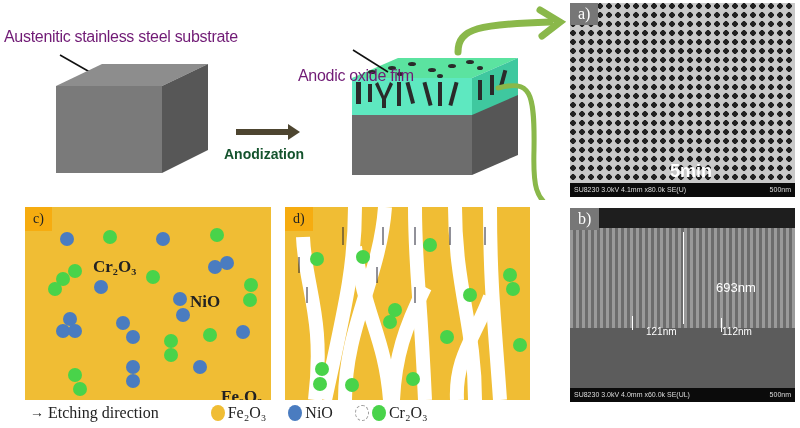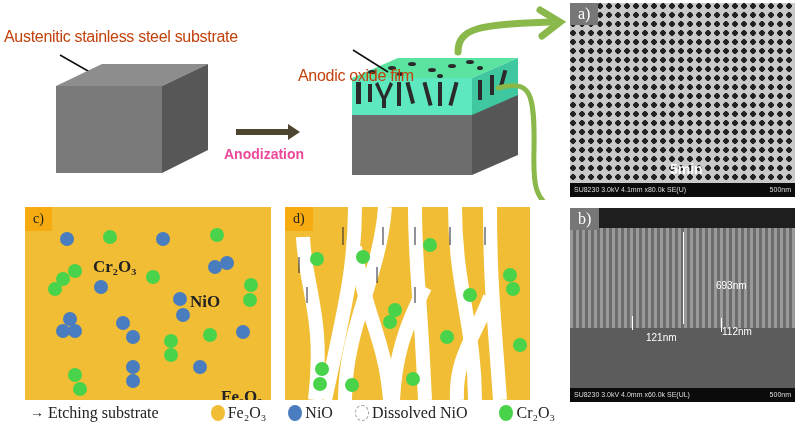--- a/index.html
+++ b/index.html
@@ -1,18 +1,18 @@
 <!DOCTYPE html>
 <html><head>
 <meta charset="utf-8">
 <style>
   html,body{margin:0;padding:0;background:#fff;}
   body{width:800px;height:428px;position:relative;overflow:hidden;font-family:"Liberation Sans",sans-serif;}
   .abs{position:absolute;}
-  .lbl{font-family:"Liberation Sans",sans-serif;font-size:16px;color:#c2410c;letter-spacing:-0.3px;}
+  .lbl{font-family:"Liberation Sans",sans-serif;font-size:16px;color:#701a75;letter-spacing:-0.3px;}
   .serif{font-family:"Liberation Serif",serif;}
   .sem{background:#3a3a3a;overflow:hidden;}
   .sembar{position:absolute;left:0;right:0;bottom:0;height:14px;background:#0b0b0b;color:#ddd;font-size:7px;line-height:14px;padding:0 4px;display:flex;justify-content:space-between;}
   .tag{position:absolute;left:0;top:0;background:#777;color:#fff;font-family:"Liberation Serif",serif;font-size:16px;padding:2px 8px;}
   .panel{background:#f0bd34;overflow:hidden;}
   .ptag{position:absolute;left:0;top:0;background:#f6ac10;font-family:"Liberation Serif",serif;font-size:14px;padding:4px 8px;color:#222;}
   .legend{font-family:"Liberation Serif",serif;font-size:16px;color:#222;display:flex;align-items:center;}
   .dot{width:14px;height:16px;border-radius:50%;display:inline-block;margin-right:3px;}
 </style>
 </head>
@@ -57,43 +57,43 @@
     <ellipse cx="400" cy="74" rx="3" ry="2"></ellipse>
       <ellipse cx="440" cy="76" rx="3" ry="2"></ellipse>
       <ellipse cx="480" cy="68" rx="3" ry="2"></ellipse>
   </g>
 
   <path d="M458 52 C 458 28, 480 24, 550 22" stroke="#8ab84a" stroke-width="7" fill="none" stroke-linecap="round"></path>
   <polyline points="540,10 560,22 542,36" stroke="#8ab84a" stroke-width="7" fill="none" stroke-linecap="round"></polyline>
   <path d="M498 88 C 530 80, 535 90, 534 150 C 533 185, 535 200, 555 210" stroke="#8ab84a" stroke-width="5" fill="none" stroke-linecap="round"></path>
 </svg>
 <div class="abs lbl" style="left:298px;top:28px;margin-top:39px;">Anodic oxide film</div>
-<div class="abs" style="left:224px;top:146px;font-weight:bold;font-size:14px;color:#ec4899;">Anodization</div>
+<div class="abs" style="left:224px;top:146px;font-weight:bold;font-size:14px;color:#14532d;">Anodization</div>
 <svg class="abs" style="left:348px;top:48px;" width="50" height="30">
     <line x1="5" y1="2" x2="40" y2="24" stroke="#111" stroke-width="1.5"></line>
   </svg>
 
 <div class="abs sem" style="left:570px;top:3px;width:225px;height:194px;background:radial-gradient(circle at 3px 3px,#222 2.6px,transparent 3px) 0 0/9px 9px,#c9c9c9;">
   <div class="tag">a)</div>
-  <div class="abs" style="left:100px;top:158px;color:#fff;font-weight:bold;font-size:14px;">5min</div>
+  <div class="abs" style="left:100px;top:158px;color:#fff;font-weight:bold;font-size:18px;">5min</div>
   <div class="sembar">
       <span>SU8230 3.0kV 4.1mm x80.0k SE(U)</span>
       <span>500nm</span>
     </div>
 </div>
 
 <div class="abs sem" style="left:570px;top:208px;width:225px;height:194px;">
   <div class="abs" style="left:0;top:0;right:0;height:24px;background:#1e1e1e;"></div>
   <div class="abs" style="left:0;top:20px;right:0;height:100px;background:repeating-linear-gradient(90deg,#9a9a9a 0 3px,#6c6c6c 3px 6px);"></div>
   <div class="abs" style="left:0;top:120px;right:0;height:60px;background:#5c5c5c;"></div>
   <div class="tag">b)</div>
   <div class="abs" style="left:113px;top:24px;width:1px;height:92px;background:#fff;"></div>
-  <div class="abs" style="left:146px;top:72px;color:#fff;font-size:10px;">693nm</div>
+  <div class="abs" style="left:146px;top:72px;color:#fff;font-size:13px;">693nm</div>
   <div class="abs" style="left:62px;top:108px;width:1px;height:14px;background:#fff;"></div>
-  <div class="abs" style="left:76px;top:118px;color:#fff;font-size:10px;margin-top:6px;">121nm</div>
+  <div class="abs" style="left:76px;top:118px;color:#fff;font-size:10px;">121nm</div>
   <div class="abs" style="left:151px;top:110px;width:1px;height:14px;background:#fff;"></div>
   <div class="abs" style="left:152px;top:118px;color:#fff;font-size:10px;">112nm</div>
   <div class="abs" style="left:95px;top:158px;color:#fff;font-size:14px;margin-top:36px;">5 min</div>
   <div class="sembar">
       <span>SU8230 3.0kV 4.0mm x60.0k SE(UL)</span>
       <span>500nm</span>
     </div>
 </div>
 
 <div class="abs panel" style="left:25px;top:207px;width:246px;height:193px;">
@@ -177,22 +177,21 @@
       <line x1="22" y1="80" x2="22" y2="96"></line>
         <line x1="92" y1="60" x2="92" y2="76"></line>
         <line x1="130" y1="80" x2="130" y2="96"></line>
     </g>
   </svg>
   <div class="ptag">d)</div>
 </div>
 
 <div class="abs legend" style="left:30px;top:404px;width:540px;gap:0;">
   <span style="font-size:14px;margin-right:4px;">→</span>
-  <span style="margin-right:52px;">Etching substrate</span>
+  <span style="margin-right:52px;">Etching direction</span>
   <span class="dot" style="background:#f0bd34;"></span>
   <span style="margin-right:22px;">Fe₂O₃</span>
   <span class="dot" style="background:#4a7cc0;"></span>
   <span style="margin-right:22px;">NiO</span>
   <span class="dot" style="border:1px dashed #999;width:12px;height:14px;"></span>
-  <span style="margin-right:32px;">Dissolved NiO</span>
   <span class="dot" style="background:#49d34a;"></span>
   <span>Cr₂O₃</span>
 </div>
 
 </body></html>

